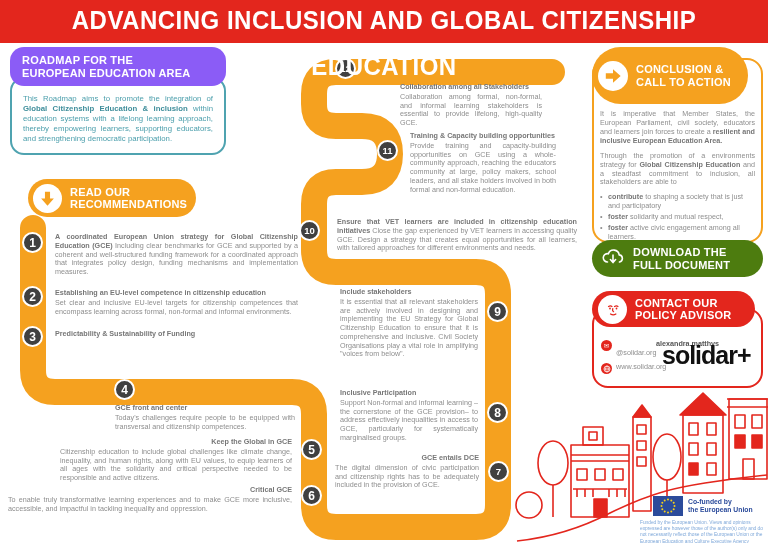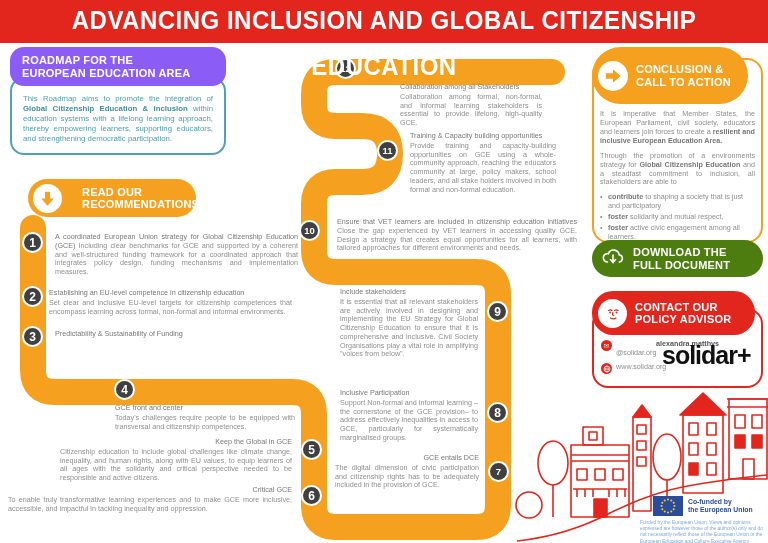--- a/index.html
+++ b/index.html
@@ -20,25 +20,25 @@
        align-items:center;justify-content:center;z-index:3;box-sizing:border-box;}
   .num.two{font-size:9.5px;}
   #n1{left:22px;top:232px;} #n2{left:22px;top:286px;} #n3{left:22px;top:326px;}
   #n4{left:114px;top:379px;} #n5{left:301px;top:439px;} #n6{left:301px;top:485px;}
   #n7{left:488px;top:461px;} #n8{left:487px;top:402px;} #n9{left:487px;top:301px;}
   #n10{left:299px;top:220px;} #n11{left:377px;top:140px;text-align:right;} #n12{left:335px;top:58px;}
 
   
   .item{position:absolute;z-index:2;color:#8E8E8E;font-size:7.2px;line-height:1.22;}
   .item p{margin:0;text-align:justify;}
-  .item .t{color:#777;font-weight:normal;}
+  .item .t{color:#777;font-weight:bold;}
   .item p.t{text-align:left;margin-bottom:1px;}
   .item.r p.t{text-align:right;}
   #it1{left:55px;top:233px;width:243px;}
-  #it2{left:49px;top:289px;width:243px;}
+  #it2{left:55px;top:289px;width:243px;}
   #it3{left:55px;top:330px;width:243px;}
   #it4{left:115px;top:404px;width:180px;}
   #it5{left:60px;top:438px;width:232px;}
   #it6{left:8px;top:486px;width:284px;}
   #it7{left:335px;top:454px;width:144px;}
   #it8{left:340px;top:389px;width:138px;}
   #it9{left:340px;top:288px;width:138px;}
   #it10{left:337px;top:218px;width:240px;}
   #it11{left:410px;top:132px;width:146px;}
   #it12{left:400px;top:83px;width:142px;}
@@ -48,26 +48,26 @@
   #roadmap .hd{background:#8b5cf6;border-radius:14px;padding:7px 12px 6px;color:#fff;
                font-weight:bold;font-size:11px;line-height:1.2;letter-spacing:.2px;position:relative;z-index:2;}
   #roadmap .bd{border:2px solid #4FA3B0;border-radius:14px;margin-top:-9px;padding:15px 11px 9px;
                color:#4C9FAC;font-size:7.8px;line-height:1.28;text-align:justify;position:relative;z-index:1;}
   #roadmap .bd b{color:#3F8E9B;}
 
   
   .pill{position:absolute;display:flex;align-items:center;z-index:3;color:#fff;font-weight:bold;}
   .pill .circ{background:#fff;border-radius:50%;display:flex;align-items:center;justify-content:center;flex:0 0 auto;}
   .pill .lbl{font-size:11px;line-height:1.12;letter-spacing:.2px;margin-left:8px;}
-  #read-pill{left:28px;top:179px;width:168px;height:38px;background:#F5A11F;border-radius:19px;padding-left:5px;box-sizing:border-box;gap:12px;}
+  #read-pill{left:28px;top:179px;width:168px;height:38px;background:#F5A11F;border-radius:19px;padding-left:5px;box-sizing:border-box;}
   #read-pill .circ{width:29px;height:29px;}
   #conclusion-pill{left:592px;top:47px;width:156px;height:57px;background:#F5A11F;border-radius:29px;padding-left:6px;box-sizing:border-box;}
   #conclusion-pill .circ{width:30px;height:30px;}
   #download-pill{left:592px;top:240px;width:171px;height:37px;background:#4d7c0f;border-radius:19px;padding-left:9px;box-sizing:border-box;cursor:pointer;}
-  #contact-pill{left:592px;top:291px;width:163px;height:44px;background:#E3261D;border-radius:21px;padding-left:6px;box-sizing:border-box;align-items:center;}
+  #contact-pill{left:592px;top:291px;width:163px;height:36px;background:#E3261D;border-radius:21px;padding-left:6px;box-sizing:border-box;align-items:center;}
   #contact-pill .circ{width:29px;height:29px;}
 
   
   #conclusion-box{position:absolute;left:592px;top:58px;width:171px;height:185px;border:2px solid #F5A11F;
                   border-radius:16px;box-sizing:border-box;z-index:2;}
   #conclusion-body{position:absolute;left:600px;top:110px;width:155px;z-index:3;color:#8E8E8E;
                    font-size:7.2px;line-height:1.24;}
   #conclusion-body p{margin:0 0 6px;text-align:justify;}
   #conclusion-body b{color:#777;}
   #conclusion-body .bul{display:flex;margin-bottom:2px;text-align:left;}

